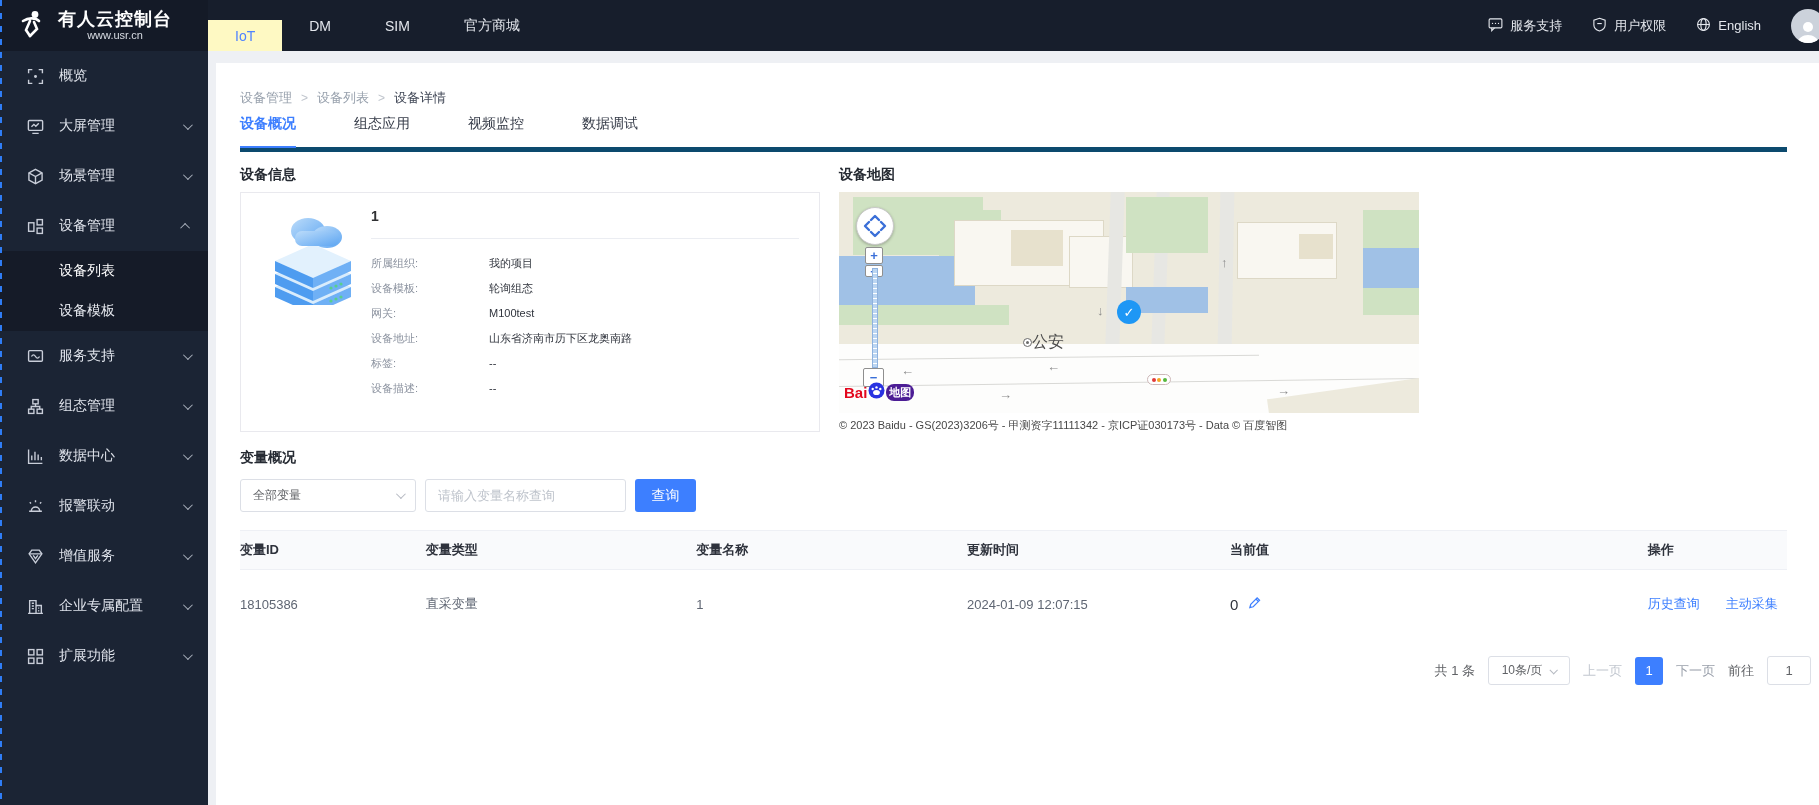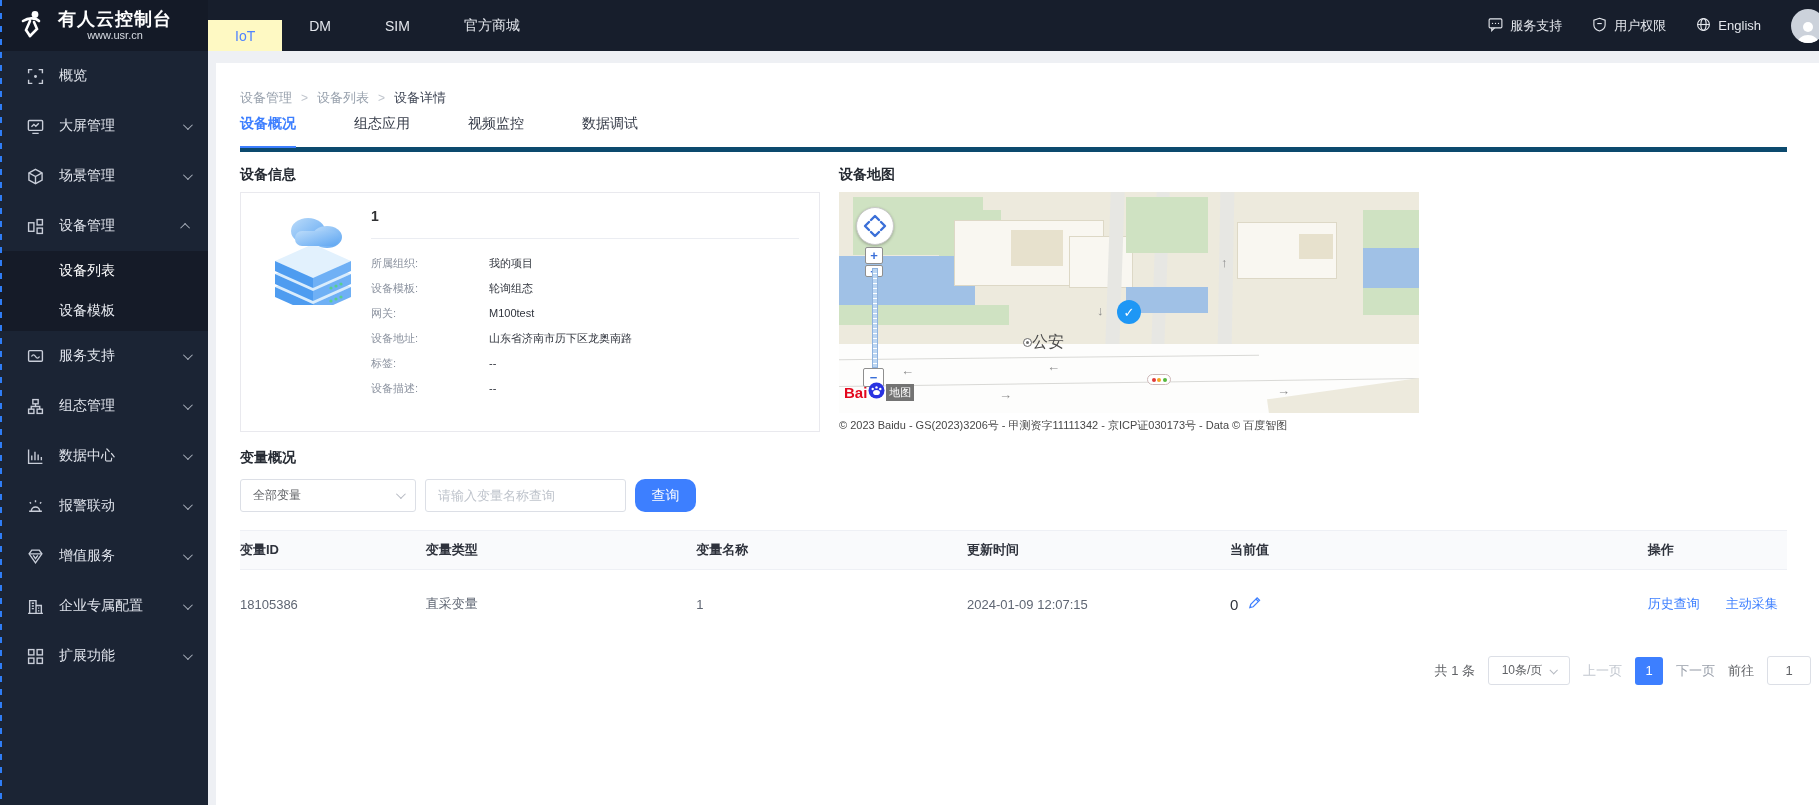--- a/index.html
+++ b/index.html
@@ -76,31 +76,31 @@
   .poi-dot::after { content:""; position:absolute; left:2px; top:2px; width:3px; height:3px; border-radius:50%; background:#6b6b6b; }
   .marker { width:24px; height:24px; border-radius:50%; background:#1e97f5; color:#fff; font-size:13px; font-weight:bold; display:flex; align-items:center; justify-content:center; }
   .traffic { width:24px; height:11px; background:#fff; border:1px solid #cdb8b8; border-radius:6px; display:flex; align-items:center; justify-content:center; gap:1.5px; }
   .traffic i { width:4px; height:4px; border-radius:50%; display:block; }
   .pan-ctl { left:17px; top:15px; width:38px; height:38px; border-radius:50%; background:#fff; border:1px solid #c9c9c9; box-shadow:0 1px 3px rgba(0,0,0,.25); }
   .zoom-btn { width:18px; height:17px; background:#fff; border:1px solid #8f8f8f; border-radius:2px; color:#3a6fd8; font-weight:bold; font-size:13px; display:flex; align-items:center; justify-content:center; cursor:pointer; }
   .zoom-track { left:33px; top:76px; width:6px; height:100px; background:#bcd6f2; border:1px solid #8fb2dd;
     background-image:repeating-linear-gradient(180deg,transparent 0 4px,#ffffff 4px 5px); }
   .baidu-logo { left:5px; top:190px; display:flex; align-items:center; gap:1px; background:transparent !important; }
   .baidu-bai { color:#e3071d; font-weight:bold; font-size:15px; font-family:"Liberation Sans",sans-serif; }
-  .baidu-map-tag { background:#737373; color:#fff; font-size:11px; font-weight:normal; padding:1px 3px; border-radius:0; }
+  .baidu-map-tag { background:#4c1d95; color:#fff; font-size:11px; font-weight:bold; padding:1px 3px; border-radius:8px; }
   .map-attr { font-size:11px; color:#474747; margin-top:5px; letter-spacing:0; }
 
   
   .vars-title { margin-top:16px; }
   .controls { display:flex; align-items:center; margin-top:12px; }
   .sel-box { width:176px; height:33px; border:1px solid #dcdfe6; border-radius:3px; display:flex; align-items:center; padding:0 12px; color:#606266; font-size:12px; margin-right:9px; cursor:pointer; }
   .sel-box .chev2 { margin-left:auto; width:7px; height:7px; border-right:1.3px solid #b6bac2; border-bottom:1.3px solid #b6bac2; transform:rotate(45deg) translateY(-2px); }
   .search-input { width:201px; height:33px; border:1px solid #dcdfe6; border-radius:3px; padding:0 12px; font-size:13px; color:#333; margin-right:9px; font-family:inherit; }
   .search-input::placeholder { color:#bfc4cc; }
-  .query-btn { width:61px; height:33px; background:#3d7fff; color:#fff; border:none; border-radius:10px; font-size:14px; cursor:pointer; font-family:inherit; }
+  .query-btn { width:61px; height:33px; background:#3d7fff; color:#fff; border:none; border-radius:3px; font-size:14px; cursor:pointer; font-family:inherit; }
 
   
   .tbl { margin-top:18px; }
   .tbl-head { display:flex; height:40px; align-items:center; background:#f9fafc; border-top:1px solid #eef0f5; border-bottom:1px solid #eef0f5; font-size:13px; font-weight:bold; color:#2e323c; }
   .tbl-row { display:flex; height:68px; align-items:center; font-size:13px; color:#5f6673; }
   .c1{width:12%;} .c2{width:17.5%;} .c3{width:17.5%;} .c4{width:17%;} .c5{width:27%;} .c6{width:9%;}
   .val-cell { display:flex; align-items:center; gap:9px; }
   .val-num { font-size:15px; color:#30343d; }
   .link { color:#3d7fff; cursor:pointer; }
   .actions { display:flex; gap:26px; }

